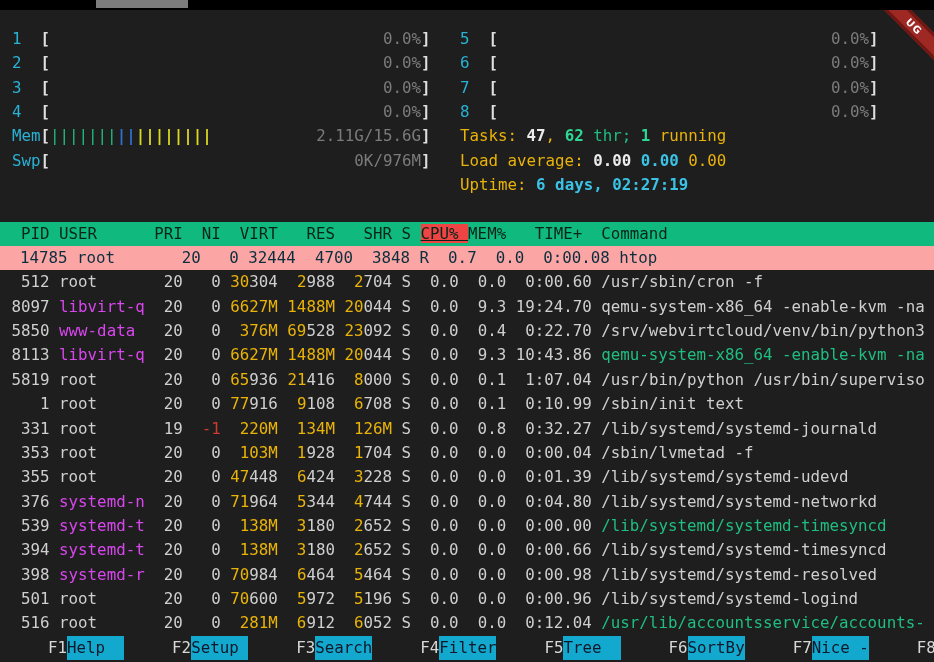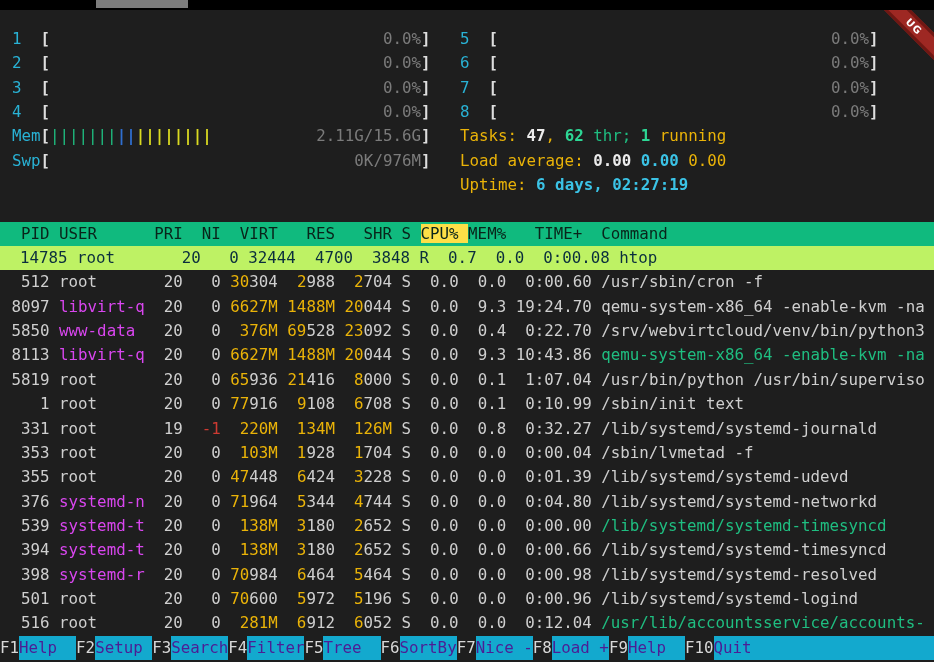--- a/index.html
+++ b/index.html
@@ -28,28 +28,28 @@
   .mcol-left{width:448px;flex:0 0 448px;}
   .mcol-right{flex:1;min-width:0;}
   .meter{display:flex;width:44ch;}
   .mlabel{display:inline-block;width:3ch;color:#29b2d5;}
   .minner{flex:1;display:flex;min-width:0;text-align:center;}
   .mbars{white-space:pre;}
   .mval{margin-left:auto;color:#7b7b7b;}
   
   .hdr{background:#10ba7e;color:#09241a;}
   .hdr span{color:#09241a;}
-  .hdr .sort{background:#fde047;}
+  .hdr .sort{background:#ef4444;text-decoration:underline;}
   .trow{cursor:default;}
-  .selected{background:#bef264;padding-left:20px;}
+  .selected{background:#fca5a5;padding-left:20px;}
   .selected span{color:#0a2e3d !important;font-weight:normal !important;}
   
   .fnbar{display:flex;height:24.35px;line-height:24.35px;}
-  .fnkey{color:#d8d8d8;white-space:pre;}
-  .fnact{background:#13a9ce;color:#4c1d95;white-space:pre;}
+  .fnkey{color:#d8d8d8;white-space:pre;padding-left:48px;}
+  .fnact{background:#13a9ce;color:#0f172a;white-space:pre;}
   .fnfill{flex:1;background:#13a9ce;}
   
   .corner{position:absolute;top:0;right:0;width:58px;height:58px;overflow:hidden;z-index:10;}
   .ribbon{position:absolute;top:7px;right:-28px;width:96px;transform:rotate(45deg);
           background:#9e2823;border-top:3px solid #6f1713;border-bottom:3px solid #6f1713;
           color:#fff;font-weight:bold;font-size:10px;line-height:13px;text-align:center;
           letter-spacing:1px;font-family:"DejaVu Sans",sans-serif;}
 </style>
 </head>
 <body>

